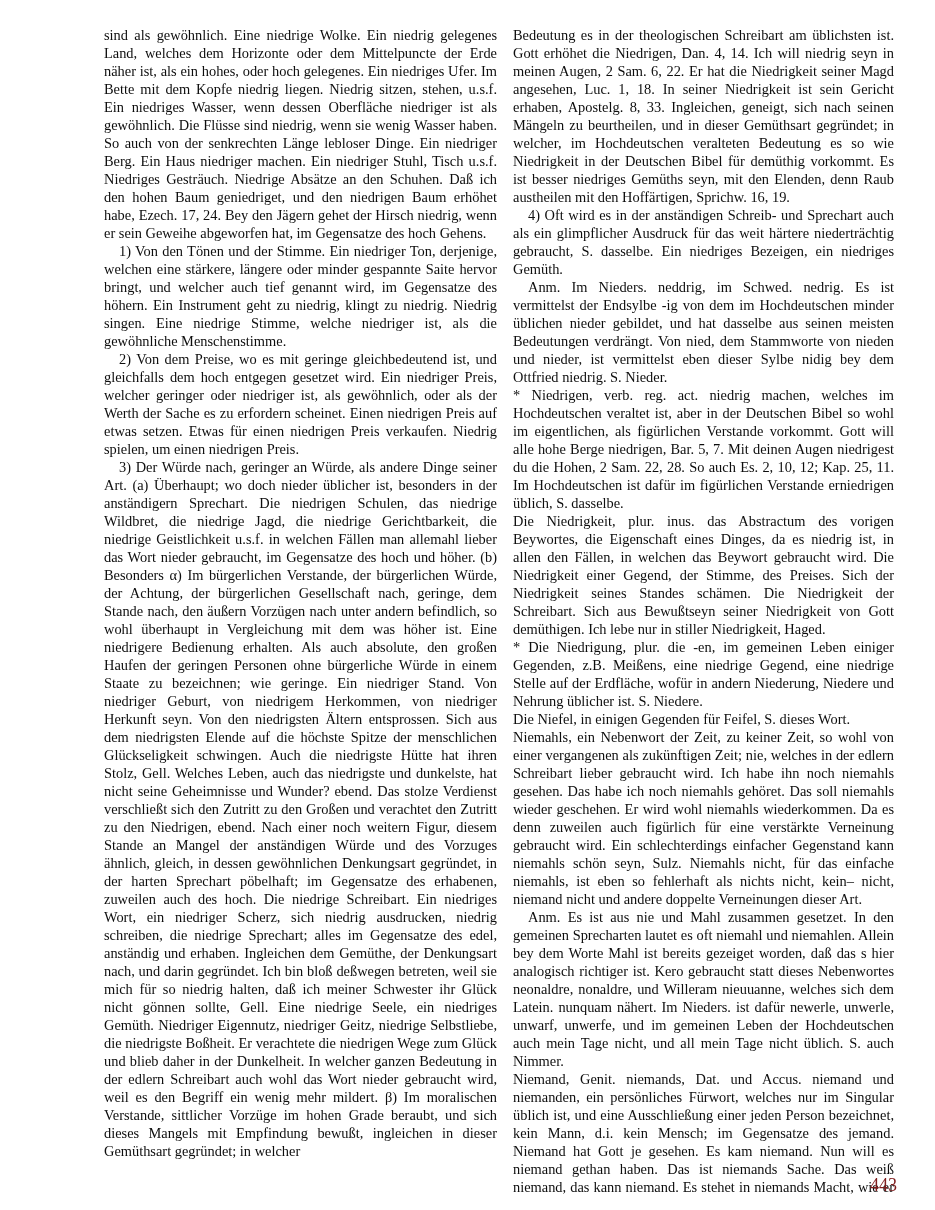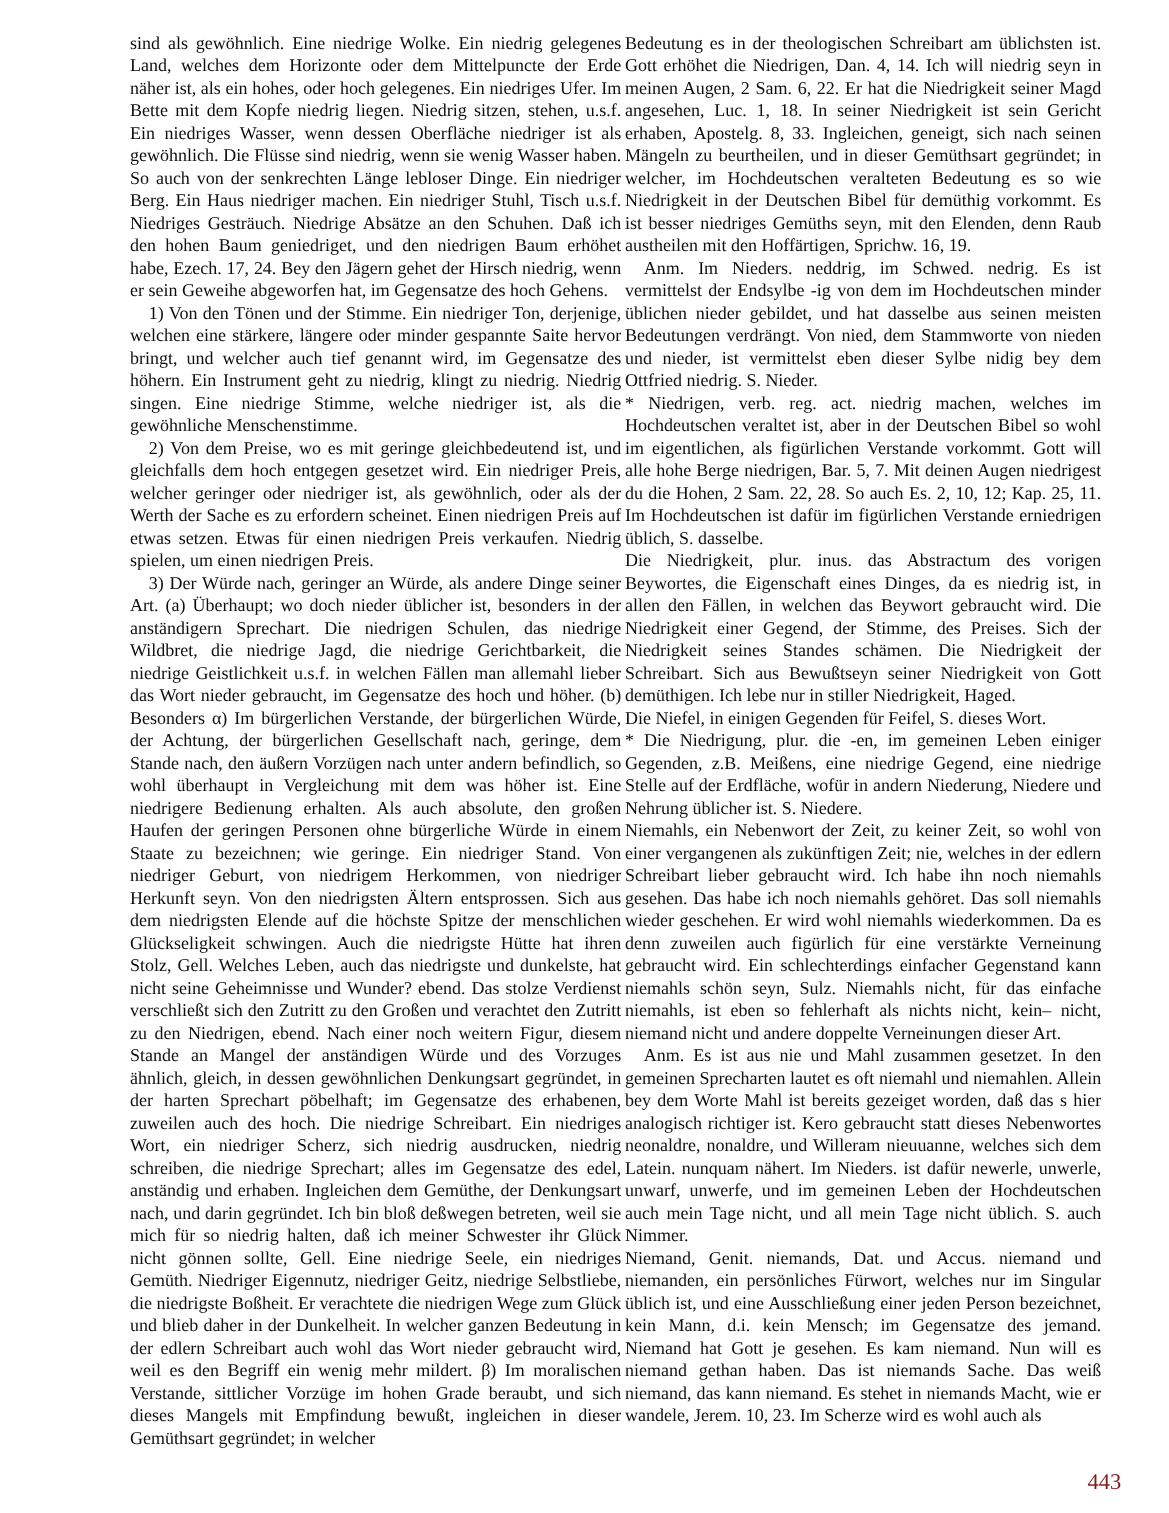--- a/index.html
+++ b/index.html
@@ -14,21 +14,21 @@
     background: #ffffff;
     color: #0d0d0d;
     font-family: "Liberation Serif", "DejaVu Serif", serif;
     overflow: hidden;
   }
   .columns {
     position: absolute;
     left: 104px;
     top: 26px;
     display: flex;
-    gap: 3px;
+    gap: 16px;
   }
   .col {
     overflow: hidden;
     height: 1174px;
   }
   .col-left  { width: 393px; }
   .col-right { width: 381px; }
   p.para {
     margin: 0;
     font-size: 14.4px;
@@ -55,24 +55,25 @@
 <div class="page">
   <div class="columns">
     <div class="col col-left">
         <p class="para"><span class="">sind als gewöhnlich. Eine niedrige Wolke. Ein niedrig gelegenes Land, welches dem Horizonte oder dem Mittelpuncte der Erde näher ist, als ein hohes, oder hoch gelegenes. Ein niedriges Ufer. Im Bette mit dem Kopfe niedrig liegen. Niedrig sitzen, stehen, u.s.f. Ein niedriges Wasser, wenn dessen Oberfläche niedriger ist als gewöhnlich. Die Flüsse sind niedrig, wenn sie wenig Wasser haben. So auch von der senkrechten Länge lebloser Dinge. Ein niedriger Berg. Ein Haus niedriger machen. Ein niedriger Stuhl, Tisch u.s.f. Niedriges Gesträuch. Niedrige Absätze an den Schuhen. Daß ich den hohen Baum geniedriget, und den niedrigen Baum erhöhet habe, Ezech. 17, 24. Bey den Jägern gehet der Hirsch niedrig, wenn er sein Geweihe abgeworfen hat, im Gegensatze des hoch Gehens.</span></p>
         <p class="para indent"><span class="">1) Von den Tönen und der Stimme. Ein niedriger Ton, derjenige, welchen eine stärkere, längere oder minder gespannte Saite hervor bringt, und welcher auch tief genannt wird, im Gegensatze des höhern. Ein Instrument geht zu niedrig, klingt zu niedrig. Niedrig singen. Eine niedrige Stimme, welche niedriger ist, als die gewöhnliche Menschenstimme.</span></p>
         <p class="para indent"><span class="">2) Von dem Preise, wo es mit geringe gleichbedeutend ist, und gleichfalls dem hoch entgegen gesetzet wird. Ein niedriger Preis, welcher geringer oder niedriger ist, als gewöhnlich, oder als der Werth der Sache es zu erfordern scheinet. Einen niedrigen Preis auf etwas setzen. Etwas für einen niedrigen Preis verkaufen. Niedrig spielen, um einen niedrigen Preis.</span></p>
         <p class="para indent"><span class="">3) Der Würde nach, geringer an Würde, als andere Dinge seiner Art. (a) Überhaupt; wo doch nieder üblicher ist, besonders in der anständigern Sprechart. Die niedrigen Schulen, das niedrige Wildbret, die niedrige Jagd, die niedrige Gerichtbarkeit, die niedrige Geistlichkeit u.s.f. in welchen Fällen man allemahl lieber das Wort nieder gebraucht, im Gegensatze des hoch und höher. (b) Besonders α) Im bürgerlichen Verstande, der bürgerlichen Würde, der Achtung, der bürgerlichen Gesellschaft nach, geringe, dem Stande nach, den äußern Vorzügen nach unter andern befindlich, so wohl überhaupt in Vergleichung mit dem was höher ist. Eine niedrigere Bedienung erhalten. Als auch absolute, den großen Haufen der geringen Personen ohne bürgerliche Würde in einem Staate zu bezeichnen; wie geringe. Ein niedriger Stand. Von niedriger Geburt, von niedrigem Herkommen, von niedriger Herkunft seyn. Von den niedrigsten Ältern entsprossen. Sich aus dem niedrigsten Elende auf die höchste Spitze der menschlichen Glückseligkeit schwingen. Auch die niedrigste Hütte hat ihren Stolz, Gell. Welches Leben, auch das niedrigste und dunkelste, hat nicht seine Geheimnisse und Wunder? ebend. Das stolze Verdienst verschließt sich den Zutritt zu den Großen und verachtet den Zutritt zu den Niedrigen, ebend. Nach einer noch weitern Figur, diesem Stande an Mangel der anständigen Würde und des Vorzuges ähnlich, gleich, in dessen gewöhnlichen Denkungsart gegründet, in der harten Sprechart pöbelhaft; im Gegensatze des erhabenen, zuweilen auch des hoch. Die niedrige Schreibart. Ein niedriges Wort, ein niedriger Scherz, sich niedrig ausdrucken, niedrig schreiben, die niedrige Sprechart; alles im Gegensatze des edel, anständig und erhaben. Ingleichen dem Gemüthe, der Denkungsart nach, und darin gegründet. Ich bin bloß deßwegen betreten, weil sie mich für so niedrig halten, daß ich meiner Schwester ihr Glück nicht gönnen sollte, Gell. Eine niedrige Seele, ein niedriges Gemüth. Niedriger Eigennutz, niedriger Geitz, niedrige Selbstliebe, die niedrigste Boßheit. Er verachtete die niedrigen Wege zum Glück und blieb daher in der Dunkelheit. In welcher ganzen Bedeutung in der edlern Schreibart auch wohl das Wort nieder gebraucht wird, weil es den Begriff ein wenig mehr mildert. β) Im moralischen Verstande, sittlicher Vorzüge im hohen Grade beraubt, und sich dieses Mangels mit Empfindung bewußt, ingleichen in dieser Gemüthsart gegründet; in welcher</span></p>
       </div>
     <div class="col col-right">
         <p class="para"><span class="">Bedeutung es in der theologischen Schreibart am üblichsten ist. Gott erhöhet die Niedrigen, Dan. 4, 14. Ich will niedrig seyn in meinen Augen, 2 Sam. 6, 22. Er hat die Niedrigkeit seiner Magd angesehen, Luc. 1, 18. In seiner Niedrigkeit ist sein Gericht erhaben, Apostelg. 8, 33. Ingleichen, geneigt, sich nach seinen Mängeln zu beurtheilen, und in dieser Gemüthsart gegründet; in welcher, im Hochdeutschen veralteten Bedeutung es so wie Niedrigkeit in der Deutschen Bibel für demüthig vorkommt. Es ist besser niedriges Gemüths seyn, mit den Elenden, denn Raub austheilen mit den Hoffärtigen, Sprichw. 16, 19.</span></p>
+        <p class="para indent"><span class="">4) Oft wird es in der anständigen Schreib- und Sprechart auch als ein glimpflicher Ausdruck für das weit härtere niederträchtig gebraucht, S. dasselbe. Ein niedriges Bezeigen, ein niedriges Gemüth.</span></p>
         <p class="para indent"><span class="">Anm. Im Nieders. neddrig, im Schwed. </span><span class="italic">nedrig</span><span class="">. Es ist vermittelst der Endsylbe -ig von dem im Hochdeutschen minder üblichen nieder gebildet, und hat dasselbe aus seinen meisten Bedeutungen verdrängt. Von nied, dem Stammworte von nieden und nieder, ist vermittelst eben dieser Sylbe </span><span class="italic">nidig</span><span class=""> bey dem Ottfried niedrig. S. Nieder.</span></p>
         <p class="para"><span class="">* </span><span class="bold">Niedrigen</span><span class="">, </span><span class="italic">verb. reg. act.</span><span class=""> niedrig machen, welches im Hochdeutschen veraltet ist, aber in der Deutschen Bibel so wohl im eigentlichen, als figürlichen Verstande vorkommt. Gott will alle hohe Berge niedrigen, Bar. 5, 7. Mit deinen Augen niedrigest du die Hohen, 2 Sam. 22, 28. So auch Es. 2, 10, 12; Kap. 25, 11. Im Hochdeutschen ist dafür im figürlichen Verstande erniedrigen üblich, S. dasselbe.</span></p>
         <p class="para"><span class="bold">Die Niedrigkeit</span><span class="">, </span><span class="italic">plur. inus.</span><span class=""> das Abstractum des vorigen Beywortes, die Eigenschaft eines Dinges, da es niedrig ist, in allen den Fällen, in welchen das Beywort gebraucht wird. Die Niedrigkeit einer Gegend, der Stimme, des Preises. Sich der Niedrigkeit seines Standes schämen. Die Niedrigkeit der Schreibart. Sich aus Bewußtseyn seiner Niedrigkeit von Gott demüthigen. Ich lebe nur in stiller Niedrigkeit, Haged.</span></p>
+        <p class="para"><span class="">* </span><span class="bold">Die Niedrigung</span><span class="">, </span><span class="italic">plur.</span><span class=""> die -en, im gemeinen Leben einiger Gegenden, z.B. Meißens, eine niedrige Gegend, eine niedrige Stelle auf der Erdfläche, wofür in andern Niederung, Niedere und Nehrung üblicher ist. S. Niedere.</span></p>
         <p class="para"><span class="bold">Die Niefel</span><span class="">, in einigen Gegenden für Feifel, S. dieses Wort.</span></p>
-        <p class="para"><span class="">* </span><span class="bold">Die Niedrigung</span><span class="">, </span><span class="italic">plur.</span><span class=""> die -en, im gemeinen Leben einiger Gegenden, z.B. Meißens, eine niedrige Gegend, eine niedrige Stelle auf der Erdfläche, wofür in andern Niederung, Niedere und Nehrung üblicher ist. S. Niedere.</span></p>
         <p class="para"><span class="bold">Niemahls</span><span class="">, ein Nebenwort der Zeit, zu keiner Zeit, so wohl von einer vergangenen als zukünftigen Zeit; nie, welches in der edlern Schreibart lieber gebraucht wird. Ich habe ihn noch niemahls gesehen. Das habe ich noch niemahls gehöret. Das soll niemahls wieder geschehen. Er wird wohl niemahls wiederkommen. Da es denn zuweilen auch figürlich für eine verstärkte Verneinung gebraucht wird. Ein schlechterdings einfacher Gegenstand kann niemahls schön seyn, Sulz. Niemahls nicht, für das einfache niemahls, ist eben so fehlerhaft als nichts nicht, kein– nicht, niemand nicht und andere doppelte Verneinungen dieser Art.</span></p>
         <p class="para indent"><span class="">Anm. Es ist aus nie und Mahl zusammen gesetzet. In den gemeinen Sprecharten lautet es oft niemahl und niemahlen. Allein bey dem Worte Mahl ist bereits gezeiget worden, daß das s hier analogisch richtiger ist. Kero gebraucht statt dieses Nebenwortes </span><span class="italic">neonaldre, nonaldre,</span><span class=""> und Willeram </span><span class="italic">nieuuanne,</span><span class=""> welches sich dem Latein. </span><span class="italic">nunquam</span><span class=""> nähert. Im Nieders. ist dafür newerle, unwerle, unwarf, unwerfe, und im gemeinen Leben der Hochdeutschen auch mein Tage nicht, und all mein Tage nicht üblich. S. auch Nimmer.</span></p>
         <p class="para"><span class="bold">Niemand</span><span class="">, Genit. niemands, Dat. und Accus. niemand und niemanden, ein persönliches Fürwort, welches nur im Singular üblich ist, und eine Ausschließung einer jeden Person bezeichnet, kein Mann, d.i. kein Mensch; im Gegensatze des jemand. Niemand hat Gott je gesehen. Es kam niemand. Nun will es niemand gethan haben. Das ist niemands Sache. Das weiß niemand, das kann niemand. Es stehet in niemands Macht, wie er wandele, Jerem. 10, 23. Im Scherze wird es wohl auch als</span></p>
       </div>
   </div>
   <div class="page-number">443</div>
 </div>
 
 </body></html>

